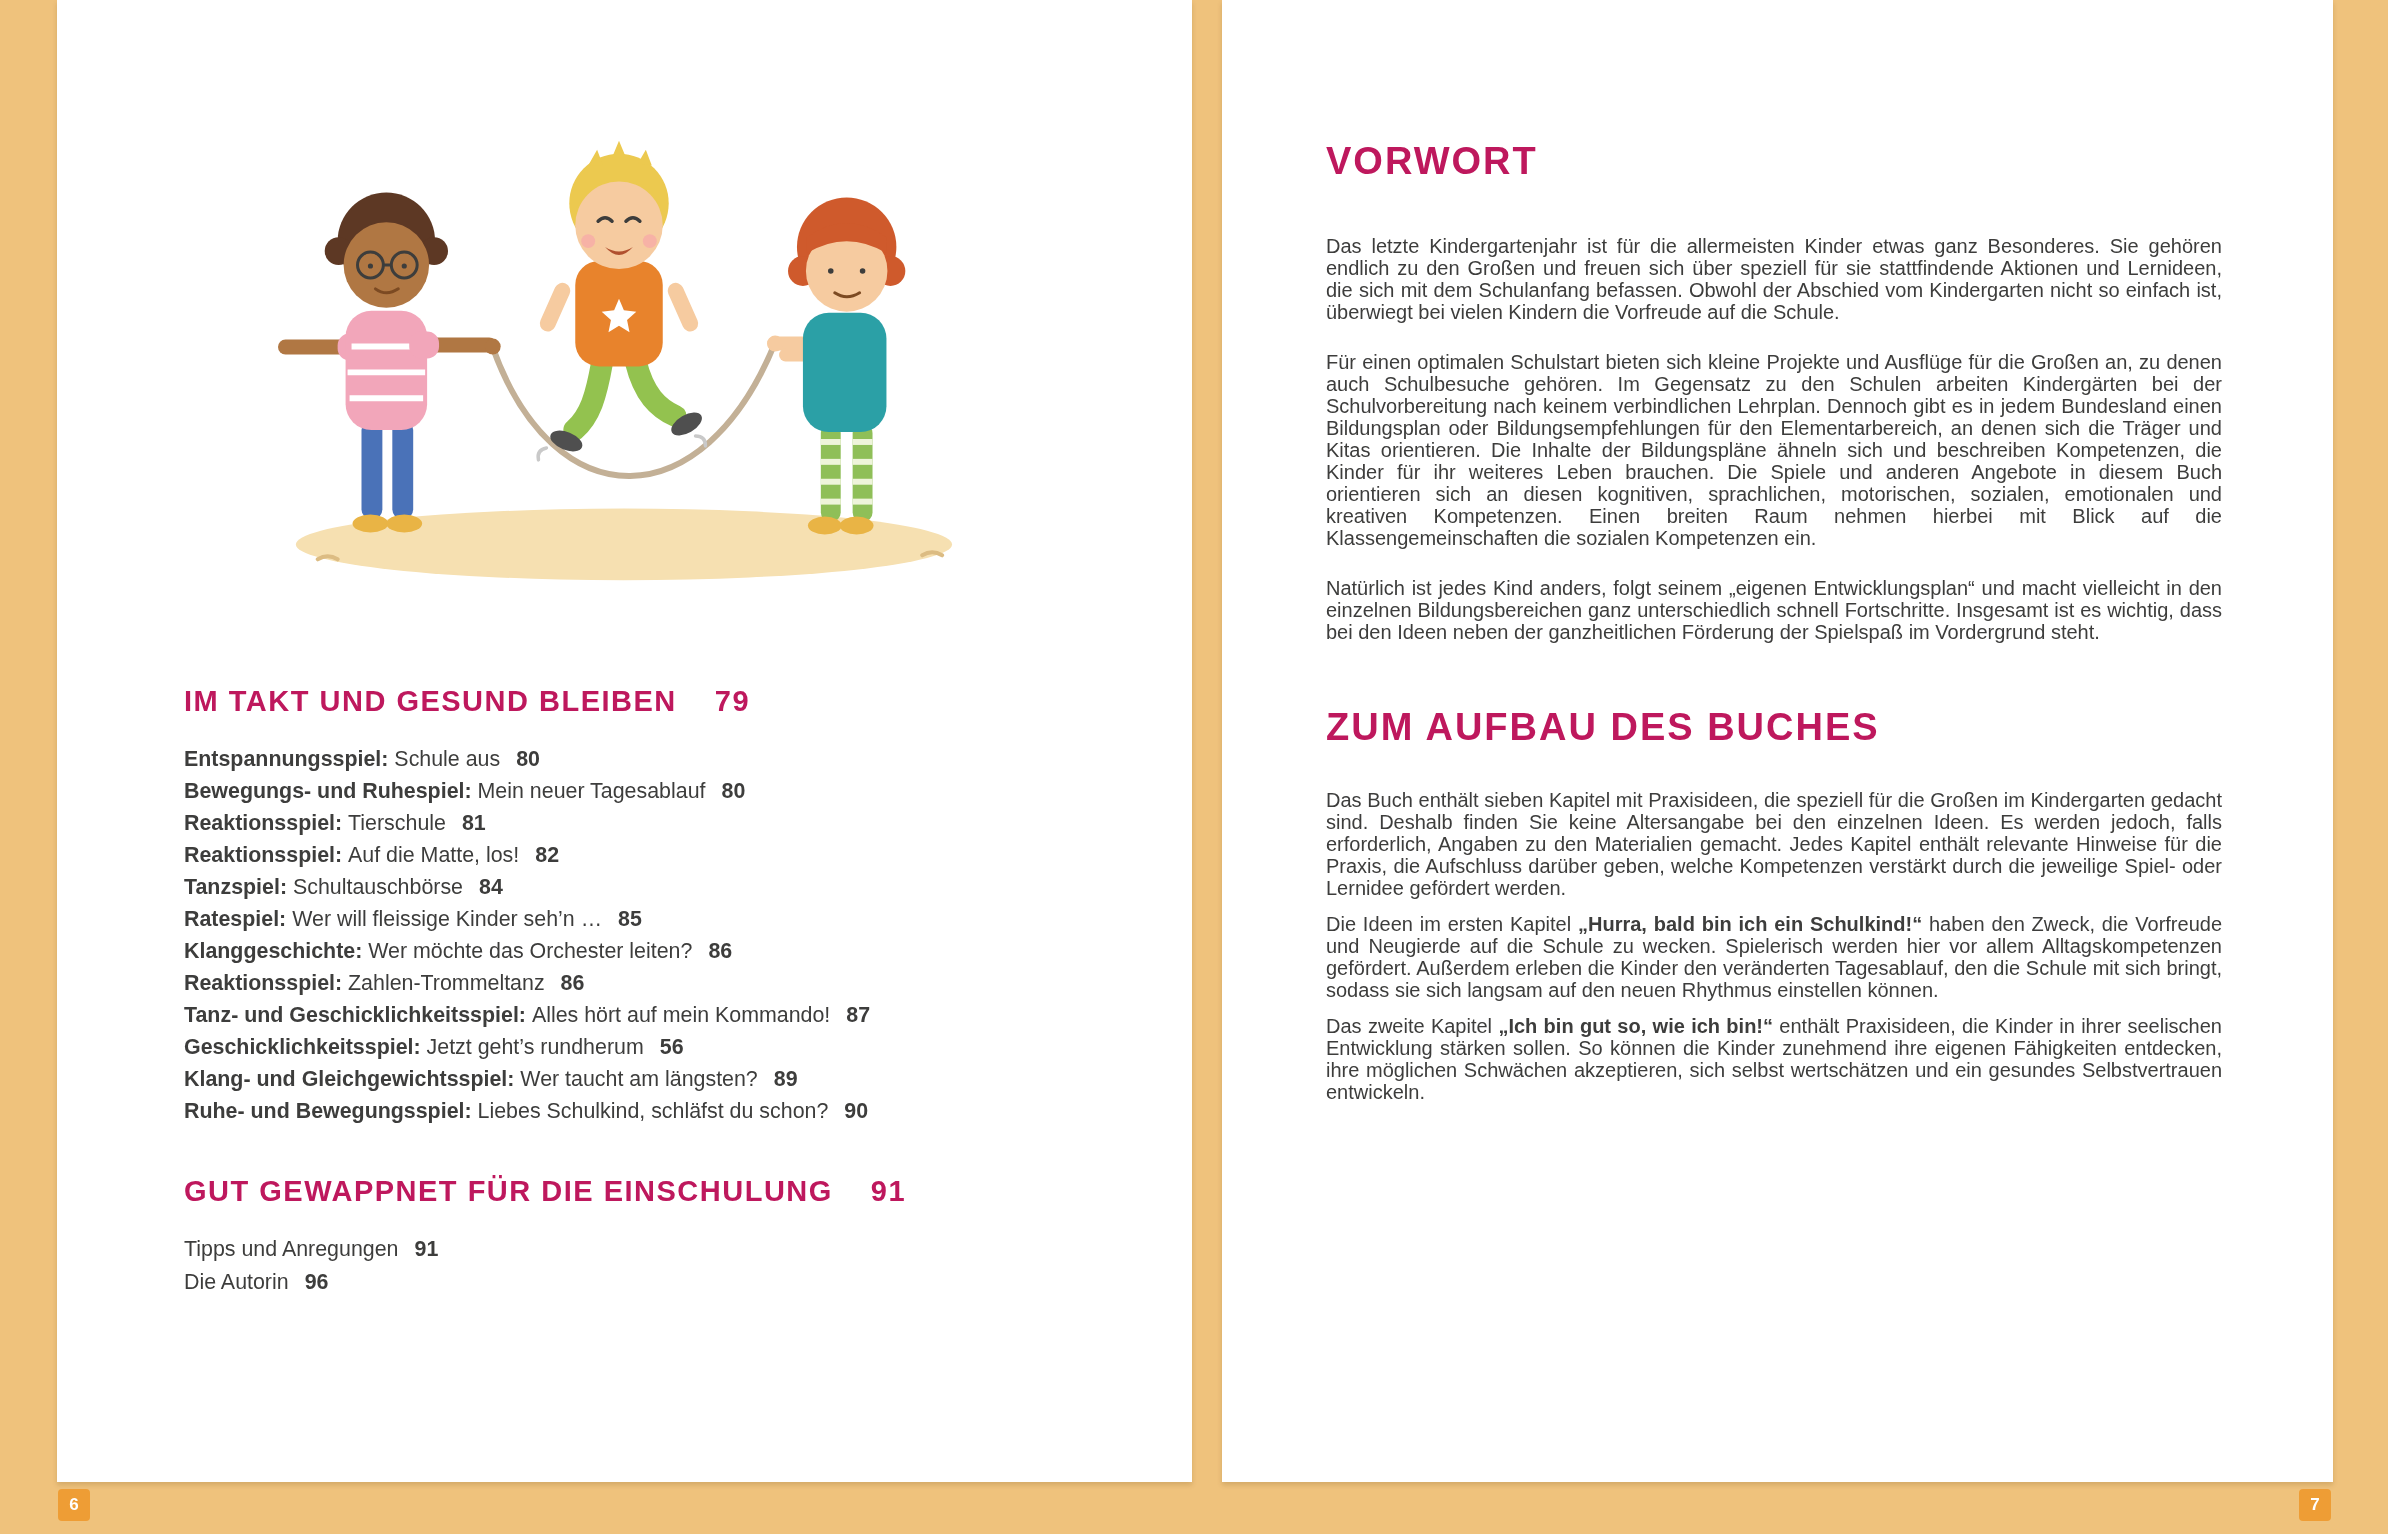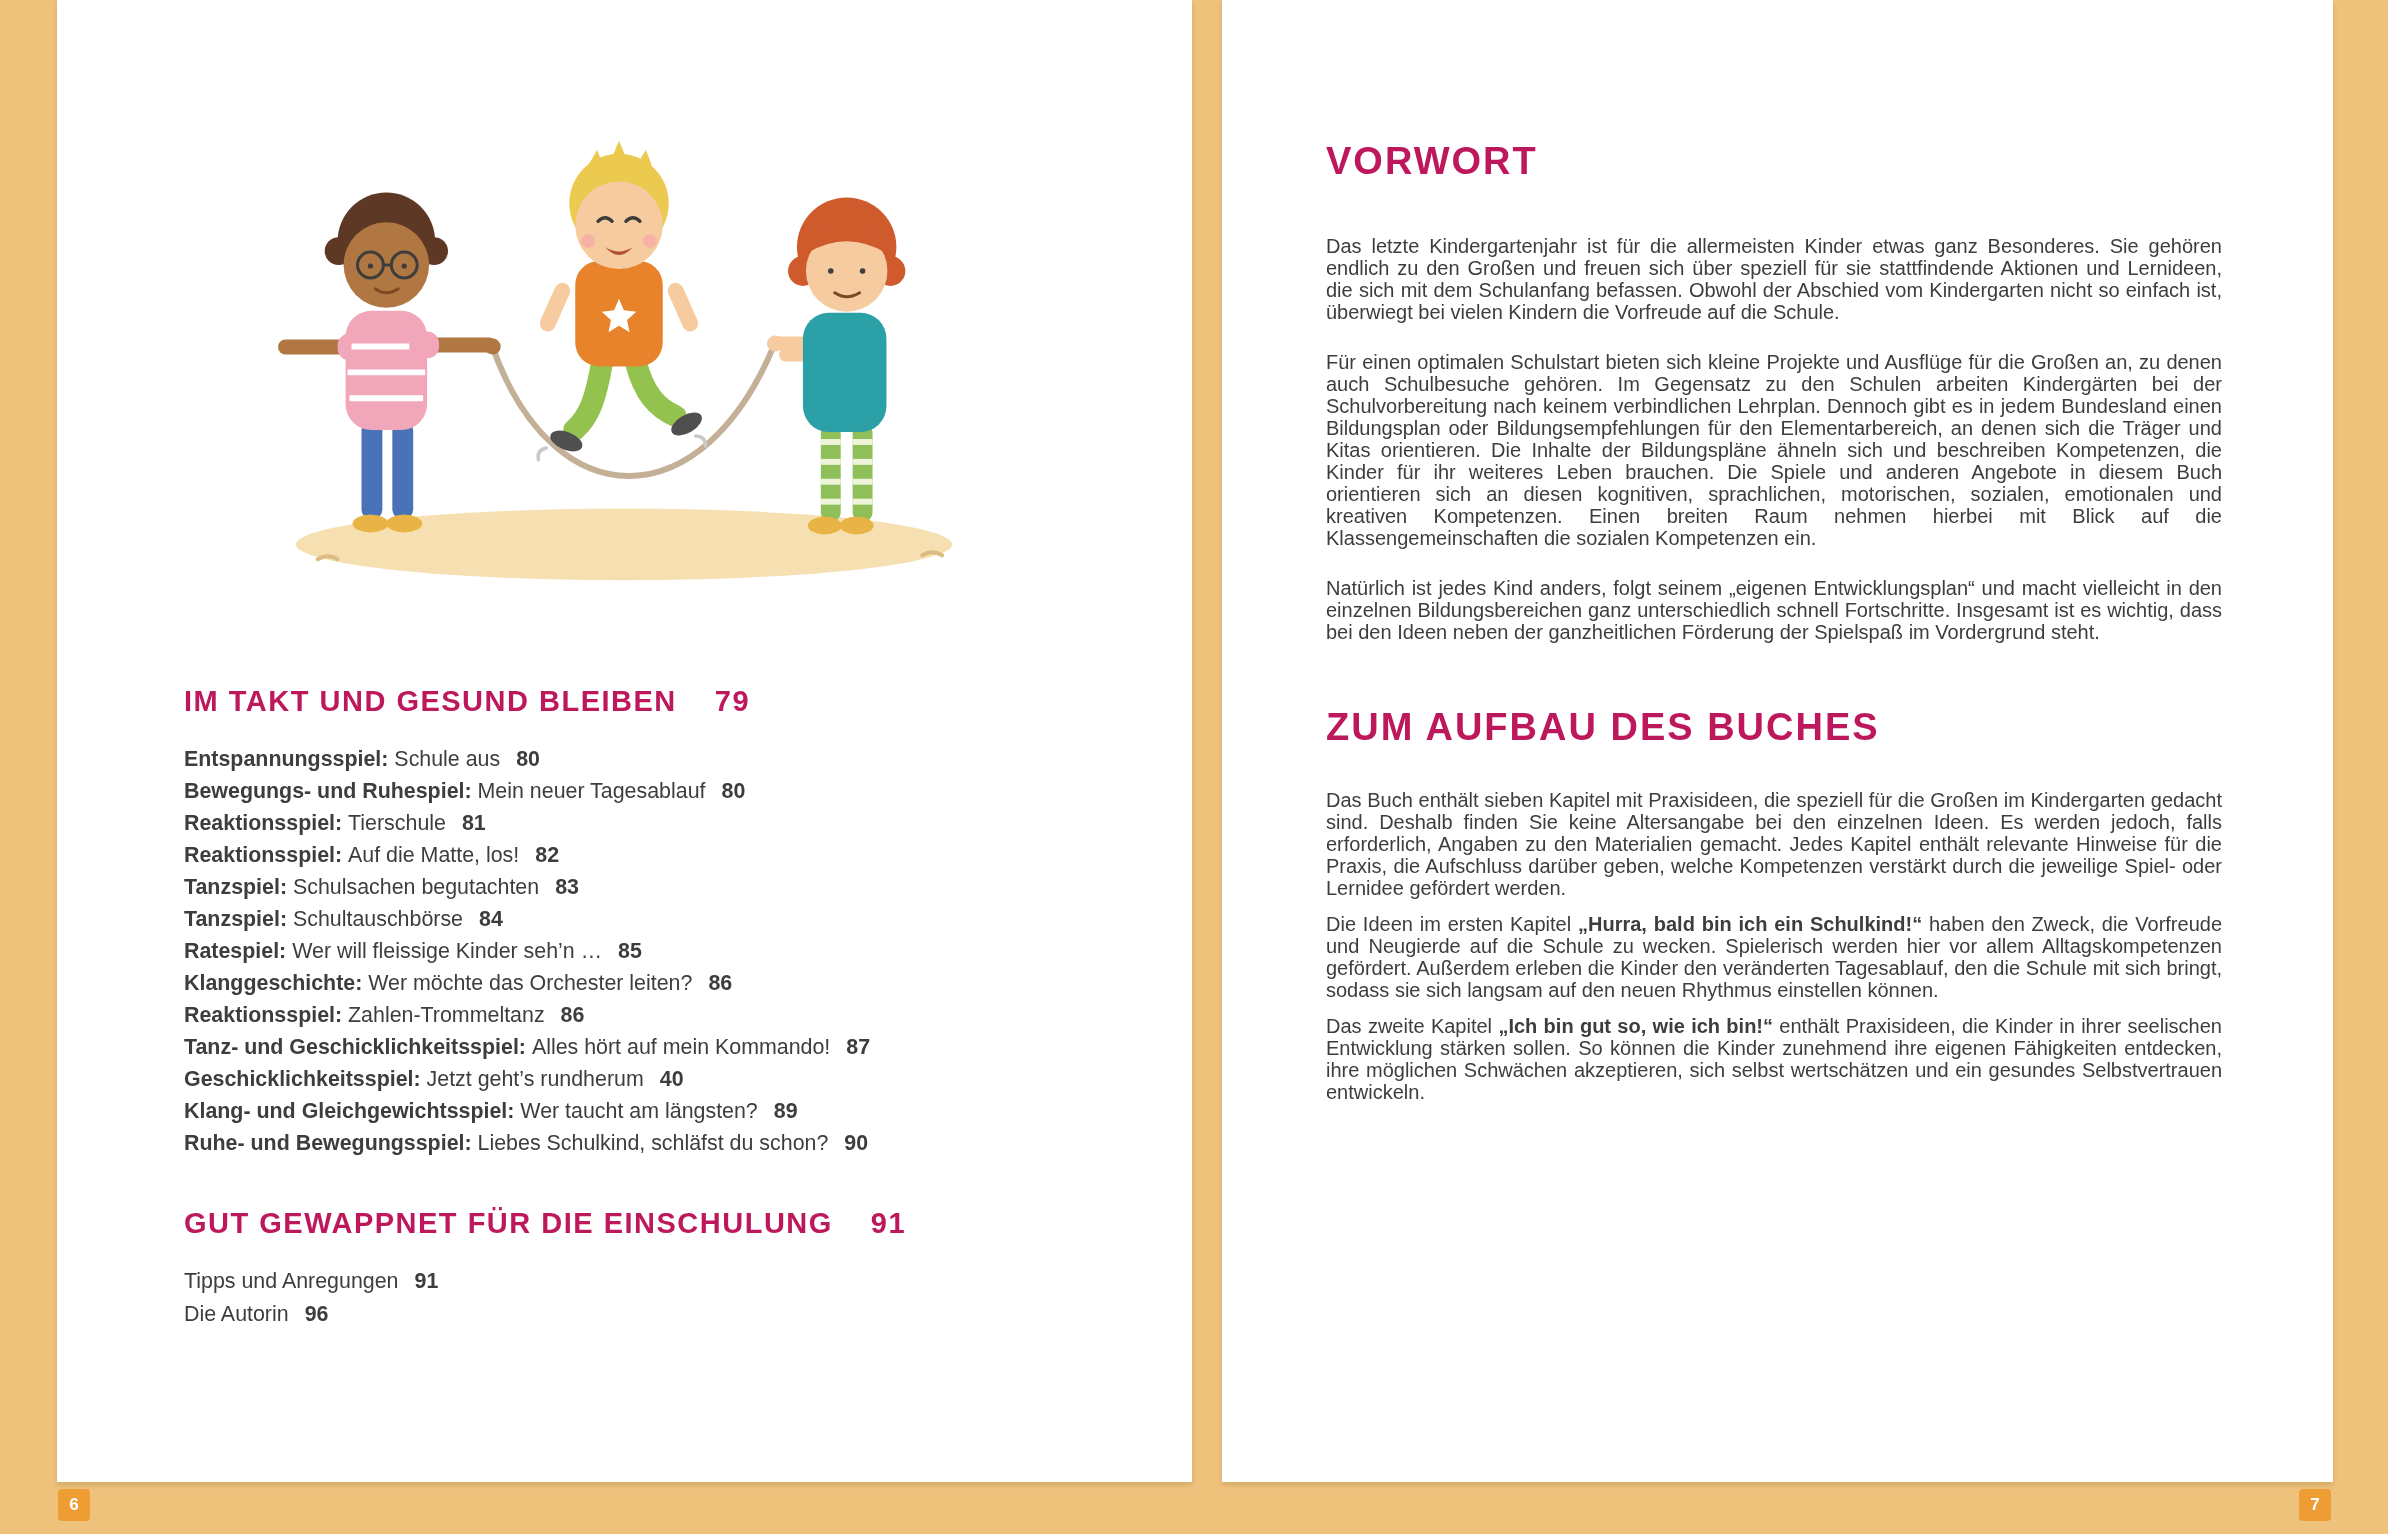--- a/index.html
+++ b/index.html
@@ -161,27 +161,26 @@
     </div>
 
     <div class="toc">
         <section class="toc-section toc-section-0">
           <h2 class="orange-heading toc-heading"><span class="ht">IM TAKT UND GESUND BLEIBEN</span><span class="hpg">79</span></h2>
           <div class="toc-list">
             <div class="toc-entry"><span class="lbl">Entspannungsspiel: </span><span class="txt">Schule aus</span><span class="epg">80</span></div>
             <div class="toc-entry"><span class="lbl">Bewegungs- und Ruhespiel: </span><span class="txt">Mein neuer Tagesablauf</span><span class="epg">80</span></div>
             <div class="toc-entry"><span class="lbl">Reaktionsspiel: </span><span class="txt">Tierschule</span><span class="epg">81</span></div>
             <div class="toc-entry"><span class="lbl">Reaktionsspiel: </span><span class="txt">Auf die Matte, los!</span><span class="epg">82</span></div>
-            <div class="toc-entry"><span class="lbl">Tanzspiel: </span><span class="txt">Schulsachen begutachten</span><span class="epg">83</span></div>
             <div class="toc-entry"><span class="lbl">Tanzspiel: </span><span class="txt">Schultauschbörse</span><span class="epg">84</span></div>
             <div class="toc-entry"><span class="lbl">Ratespiel: </span><span class="txt">Wer will fleissige Kinder seh’n …</span><span class="epg">85</span></div>
             <div class="toc-entry"><span class="lbl">Klanggeschichte: </span><span class="txt">Wer möchte das Orchester leiten?</span><span class="epg">86</span></div>
             <div class="toc-entry"><span class="lbl">Reaktionsspiel: </span><span class="txt">Zahlen-Trommeltanz</span><span class="epg">86</span></div>
             <div class="toc-entry"><span class="lbl">Tanz- und Geschicklichkeitsspiel: </span><span class="txt">Alles hört auf mein Kommando!</span><span class="epg">87</span></div>
-            <div class="toc-entry"><span class="lbl">Geschicklichkeitsspiel: </span><span class="txt">Jetzt geht’s rundherum</span><span class="epg">40</span></div>
+            <div class="toc-entry"><span class="lbl">Geschicklichkeitsspiel: </span><span class="txt">Jetzt geht’s rundherum</span><span class="epg">56</span></div>
             <div class="toc-entry"><span class="lbl">Klang- und Gleichgewichtsspiel: </span><span class="txt">Wer taucht am längsten?</span><span class="epg">89</span></div>
             <div class="toc-entry"><span class="lbl">Ruhe- und Bewegungsspiel: </span><span class="txt">Liebes Schulkind, schläfst du schon?</span><span class="epg">90</span></div>
           </div>
         </section>
         <section class="toc-section toc-section-1">
           <h2 class="orange-heading toc-heading"><span class="ht">GUT GEWAPPNET FÜR DIE EINSCHULUNG</span><span class="hpg">91</span></h2>
           <div class="toc-list">
             <div class="toc-entry"><span class="txt">Tipps und Anregungen</span><span class="epg">91</span></div>
             <div class="toc-entry"><span class="txt">Die Autorin</span><span class="epg">96</span></div>
           </div>

